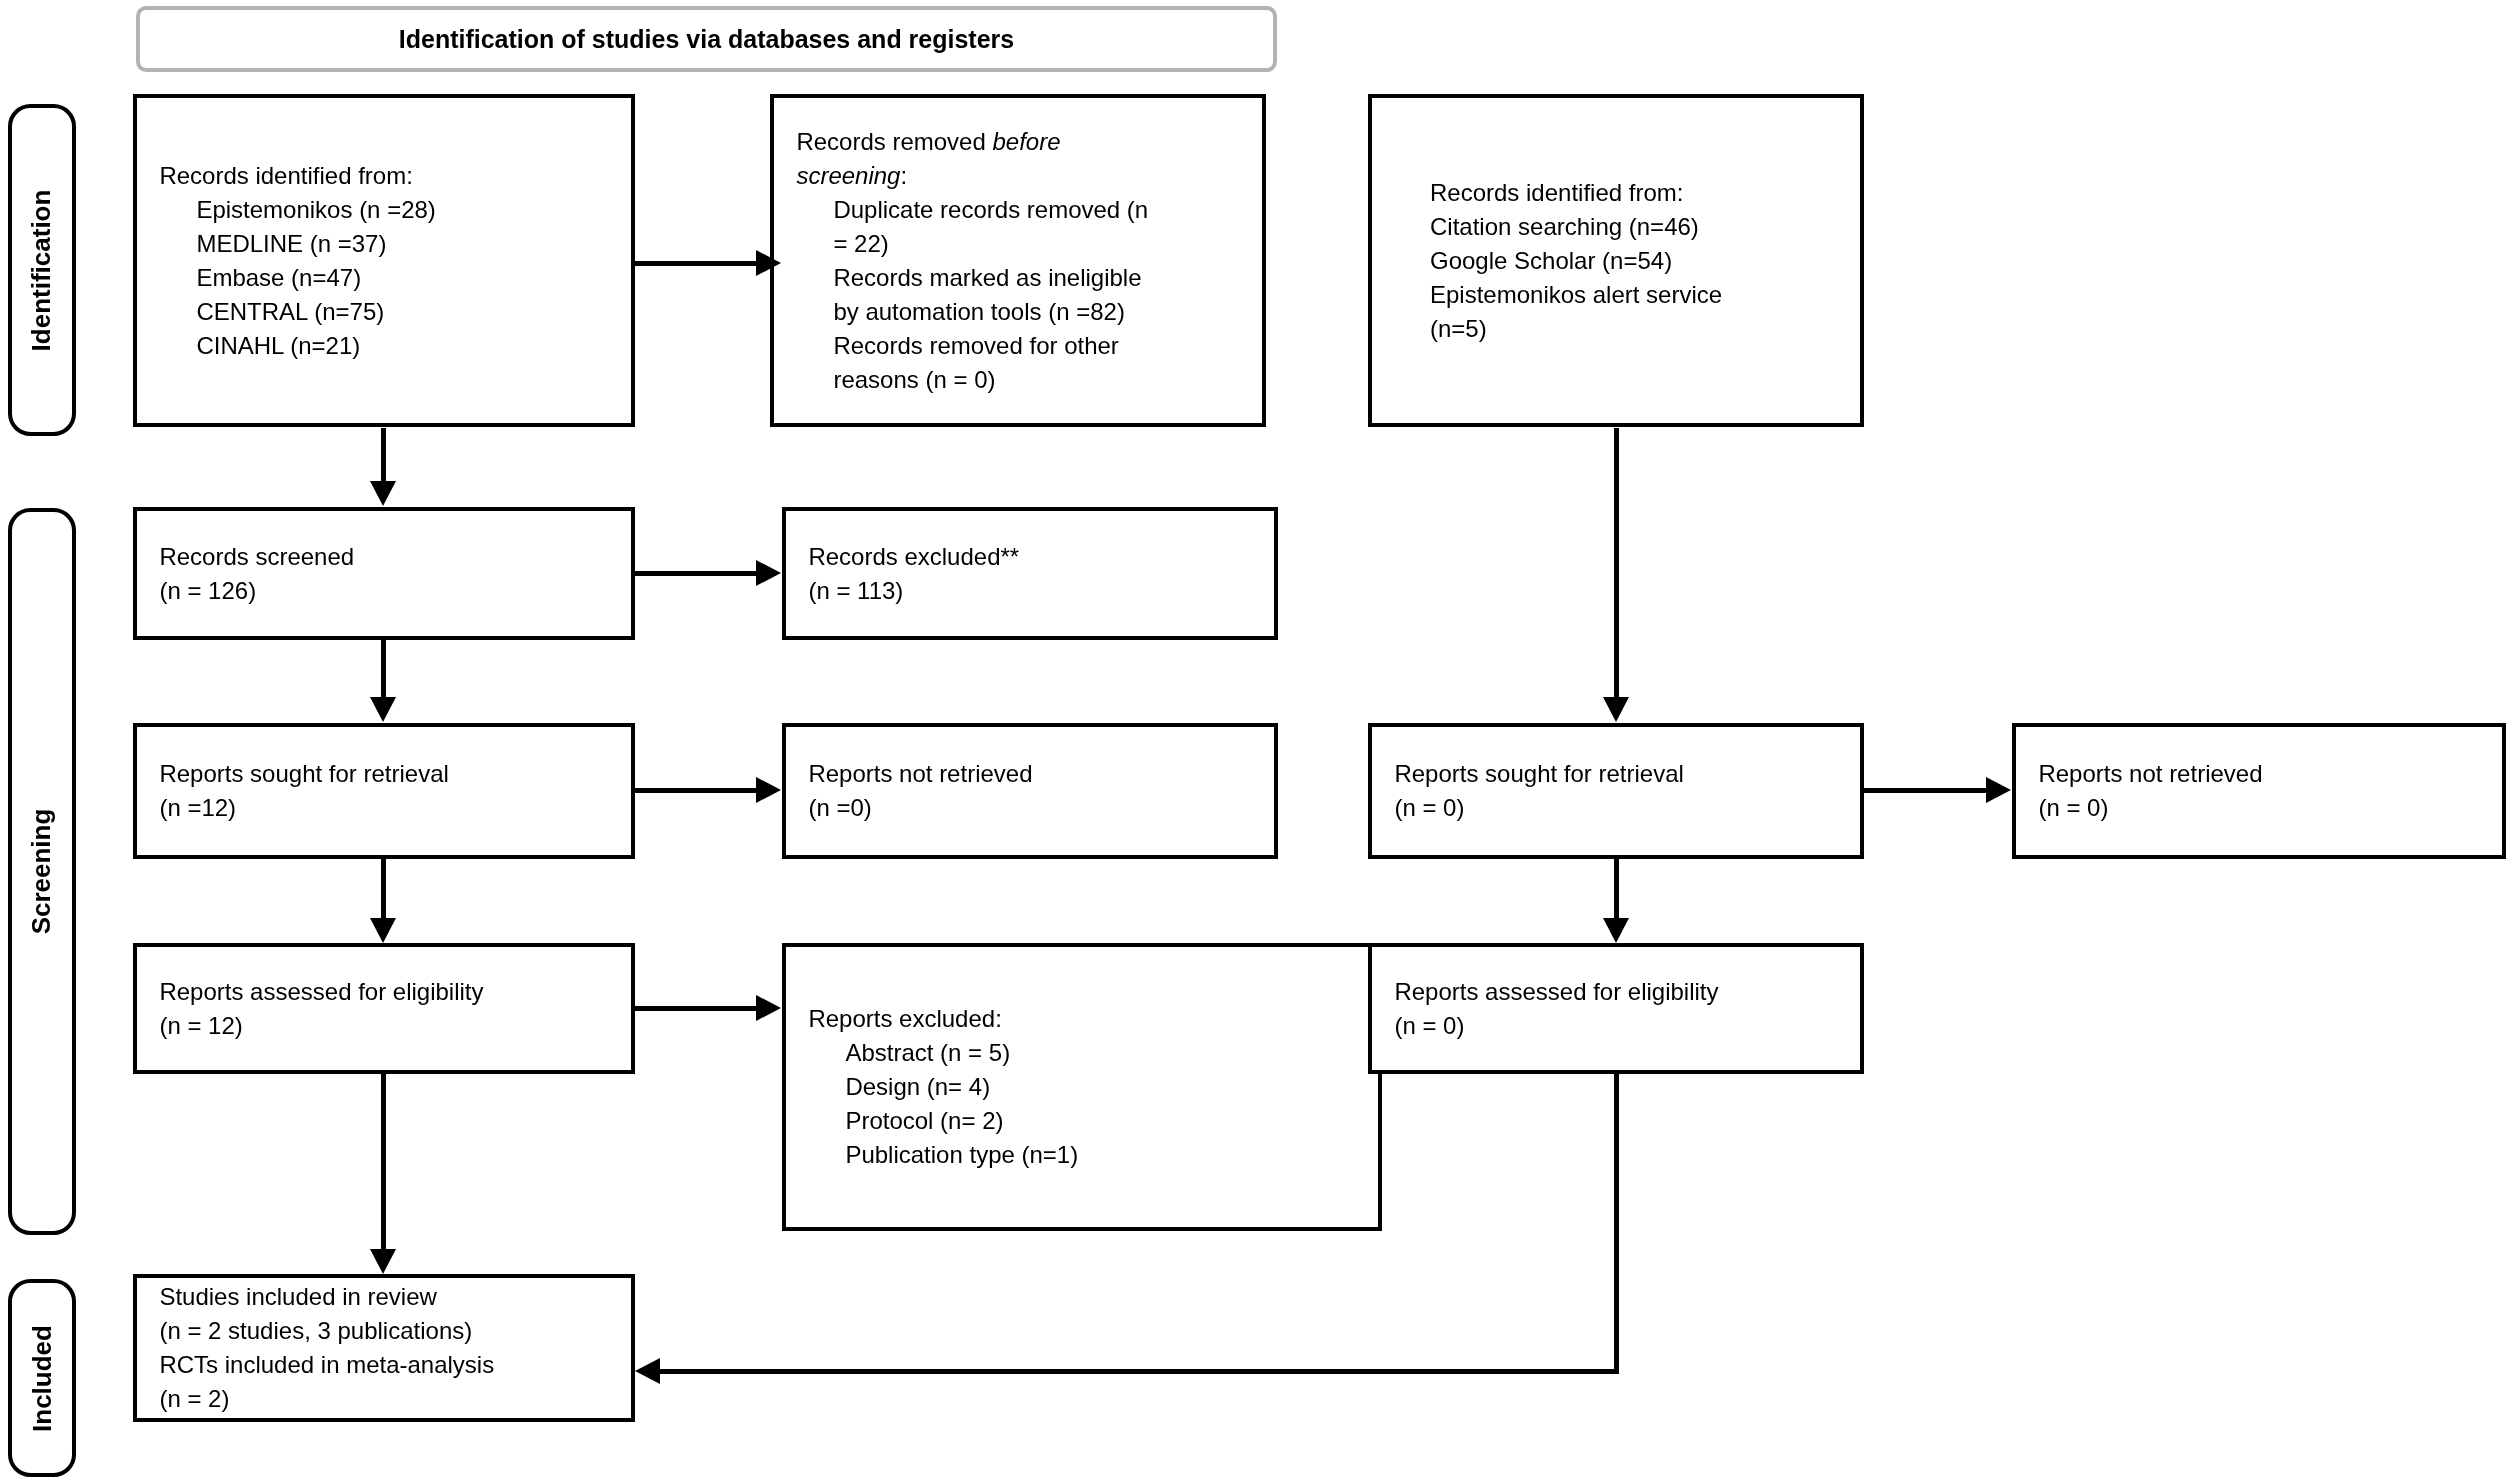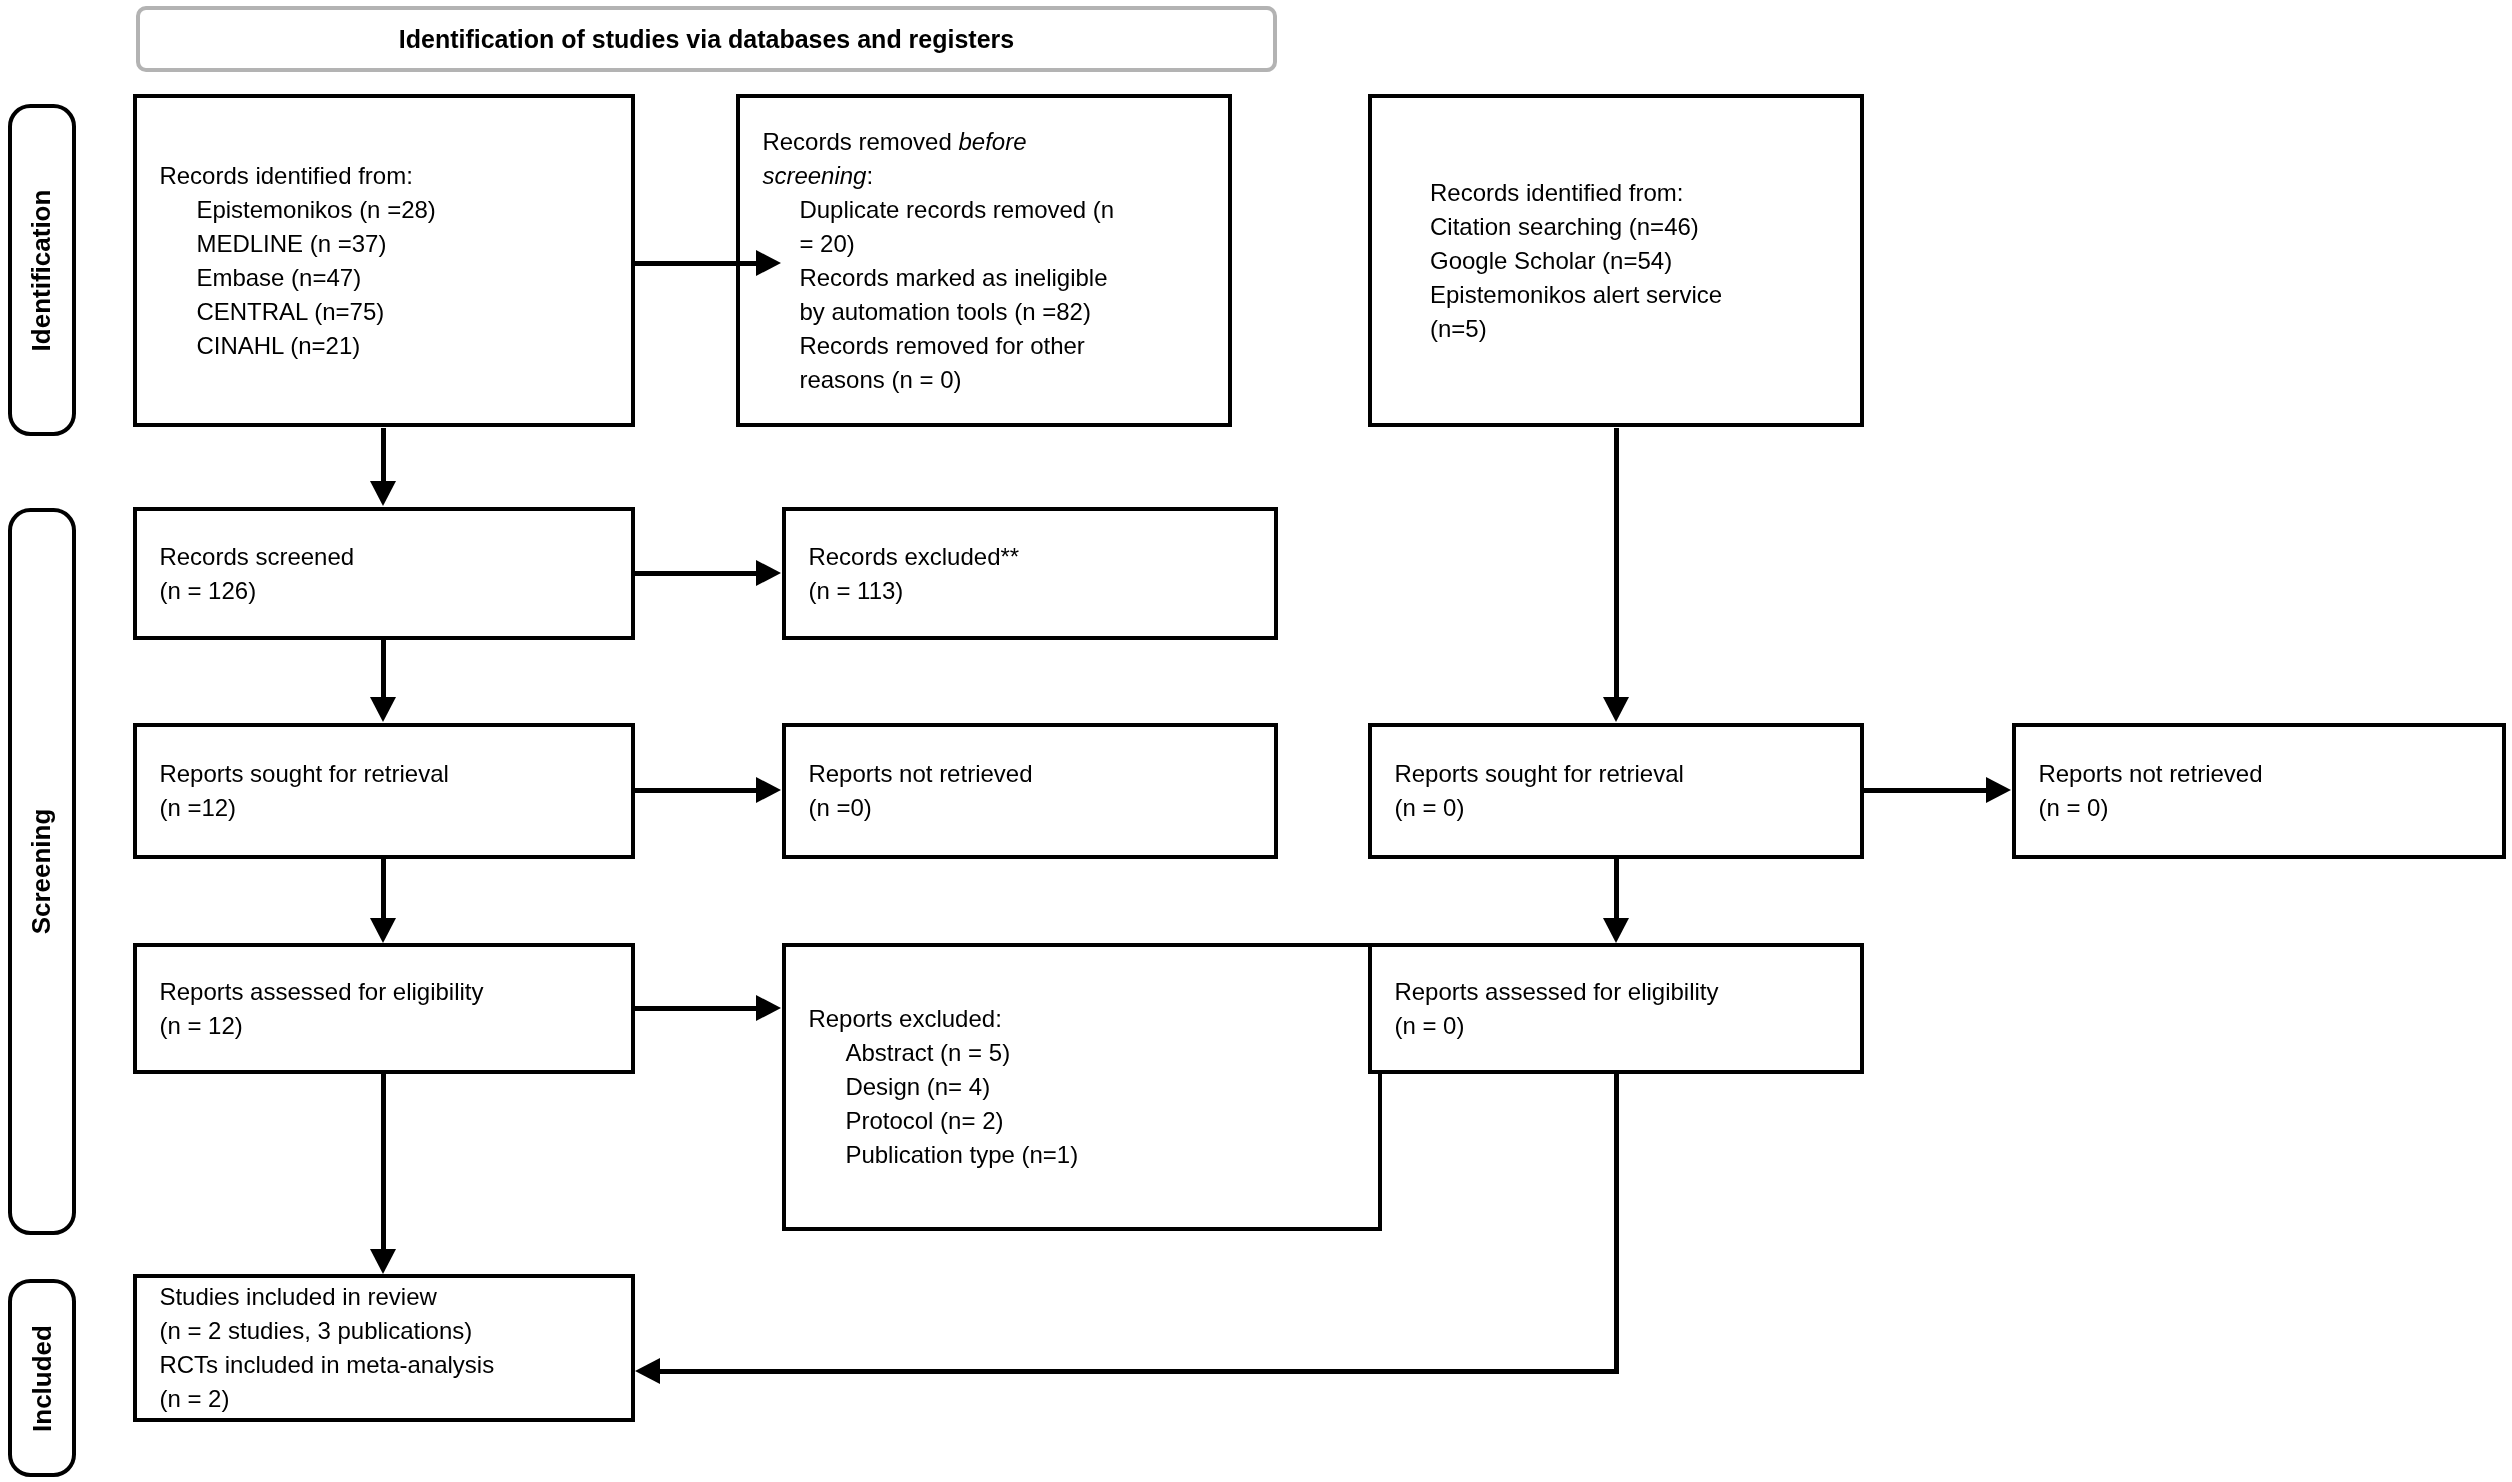--- a/index.html
+++ b/index.html
@@ -106,25 +106,25 @@
 
   <div class="box" style="left:133px; top:94px; width:502px; height:333px;">
     <div class="line">Records identified from:</div>
     <div class="line indent">Epistemonikos (n =28)</div>
     <div class="line indent">MEDLINE (n =37)</div>
     <div class="line indent">Embase (n=47)</div>
     <div class="line indent">CENTRAL (n=75)</div>
     <div class="line indent">CINAHL (n=21)</div>
   </div>
 
-  <div class="box" style="left:736px; top:94px; width:496px; height:333px;">
+  <div class="box" style="left:770px; top:94px; width:496px; height:333px;">
     <div class="line"><span>Records removed </span><span class="it">before</span></div>
     <div class="line"><span class="it">screening</span><span>:</span></div>
     <div class="line indent">Duplicate records removed (n</div>
-    <div class="line indent">= 20)</div>
+    <div class="line indent">= 22)</div>
     <div class="line indent">Records marked as ineligible</div>
     <div class="line indent">by automation tools (n =82)</div>
     <div class="line indent">Records removed for other</div>
     <div class="line indent">reasons (n = 0)</div>
   </div>
 
   <div class="box pad-lg" style="left:1368px; top:94px; width:496px; height:333px;">
     <div class="line">Records identified from:</div>
     <div class="line">Citation searching (n=46)</div>
     <div class="line">Google Scholar (n=54)</div>

